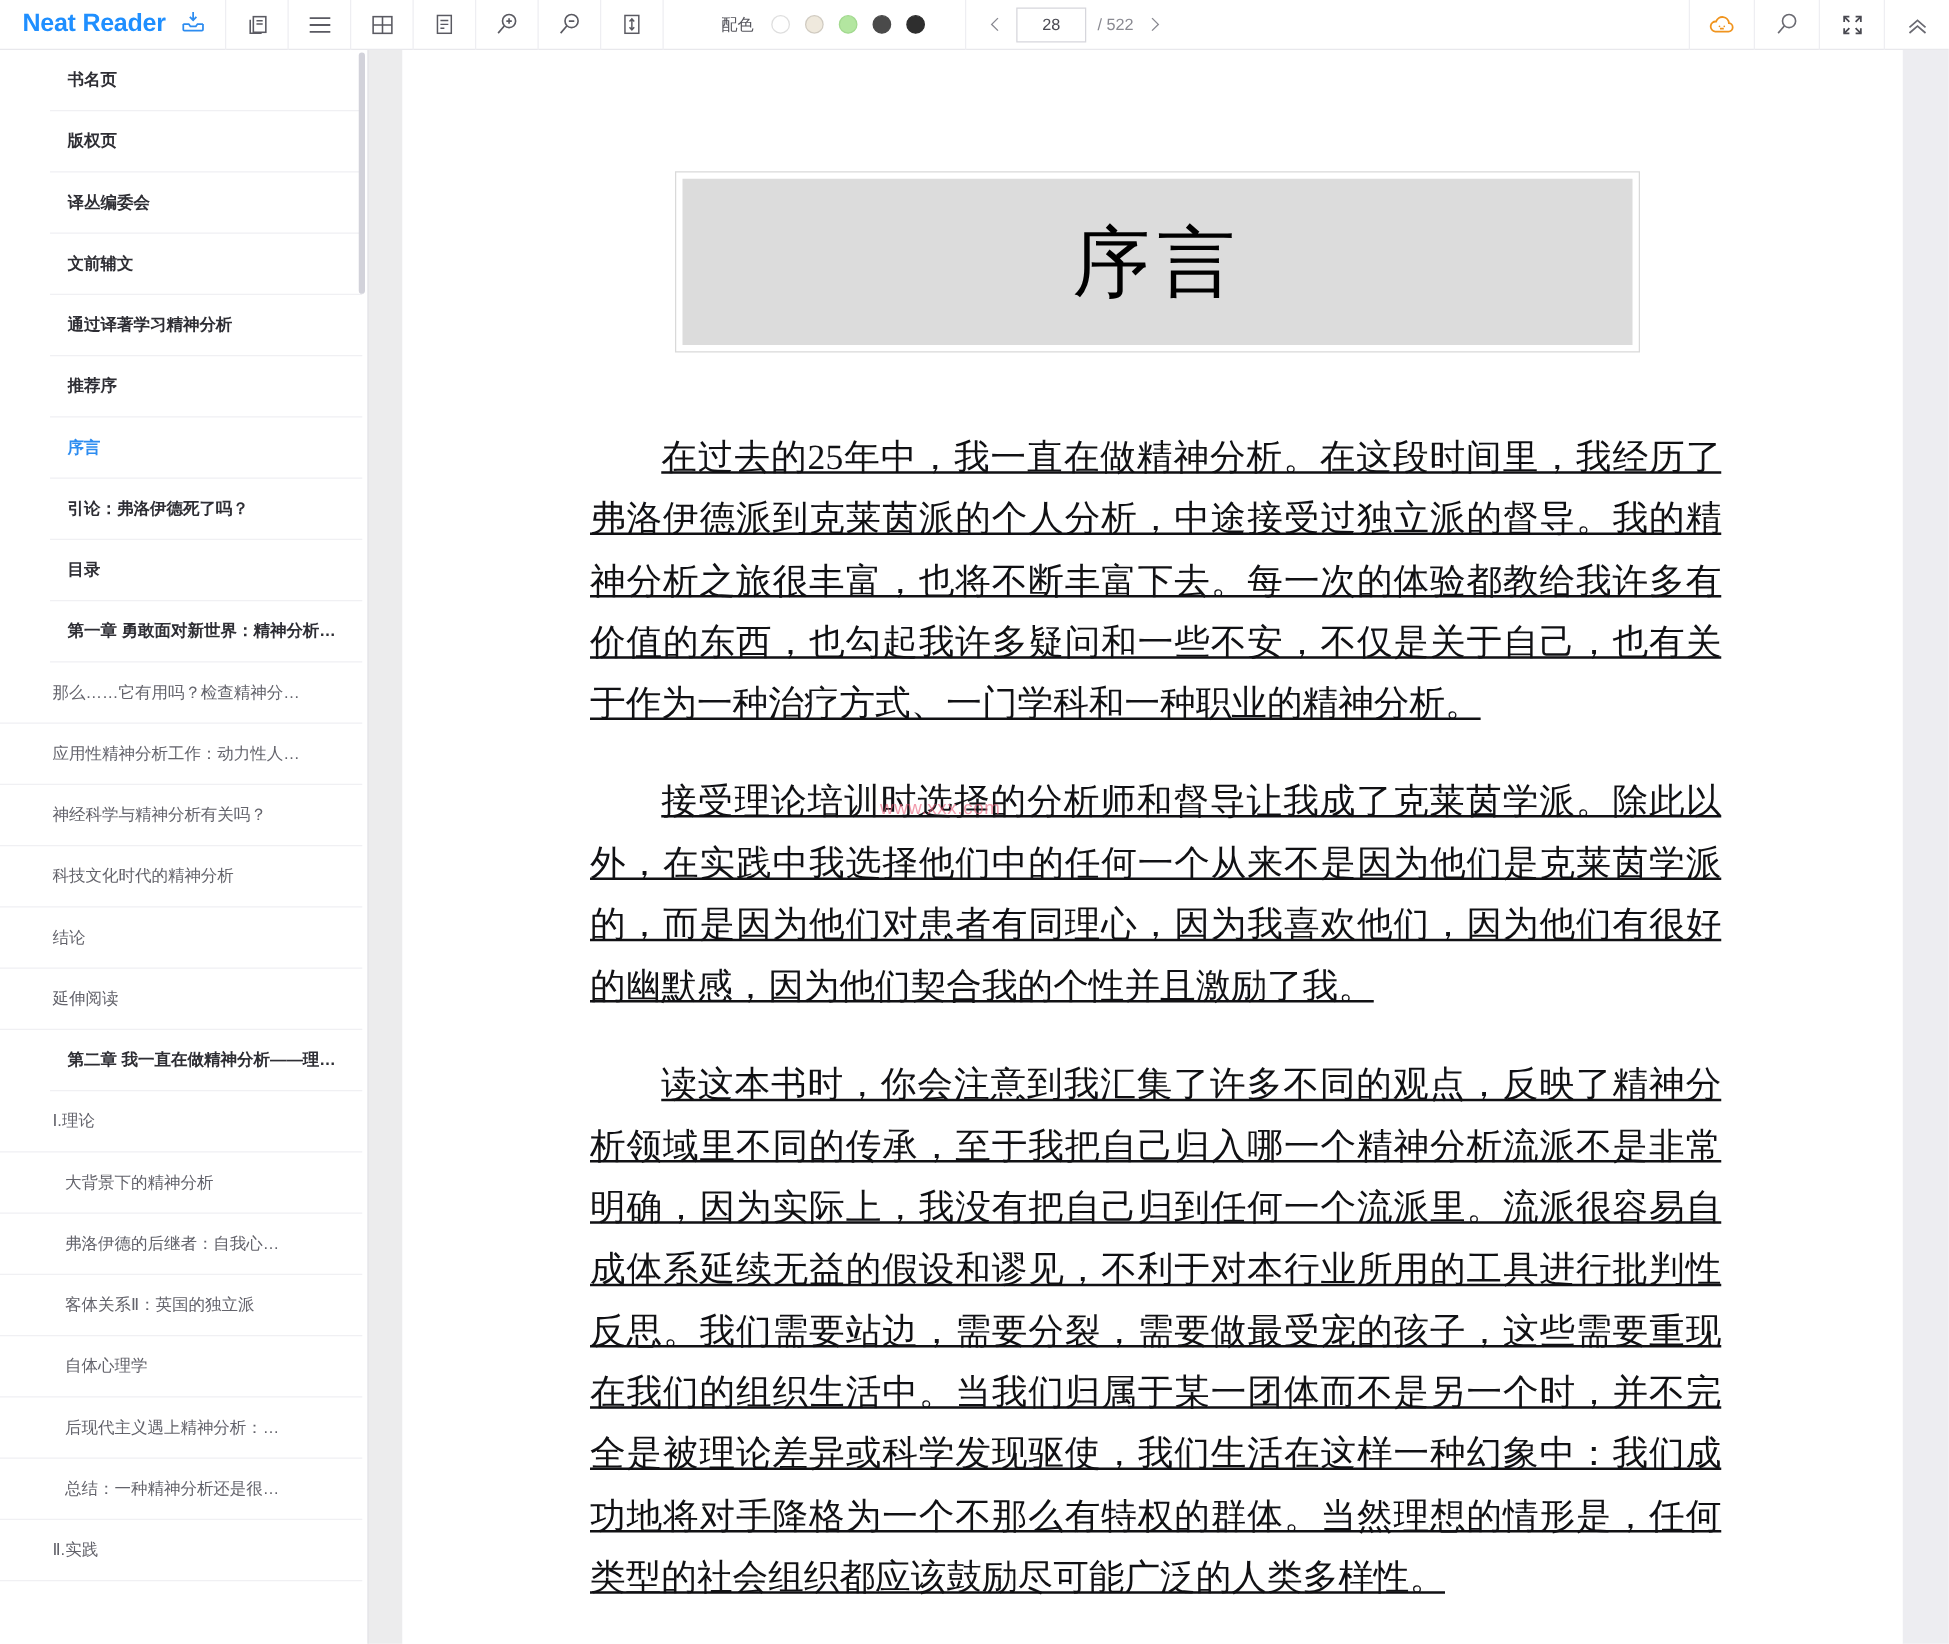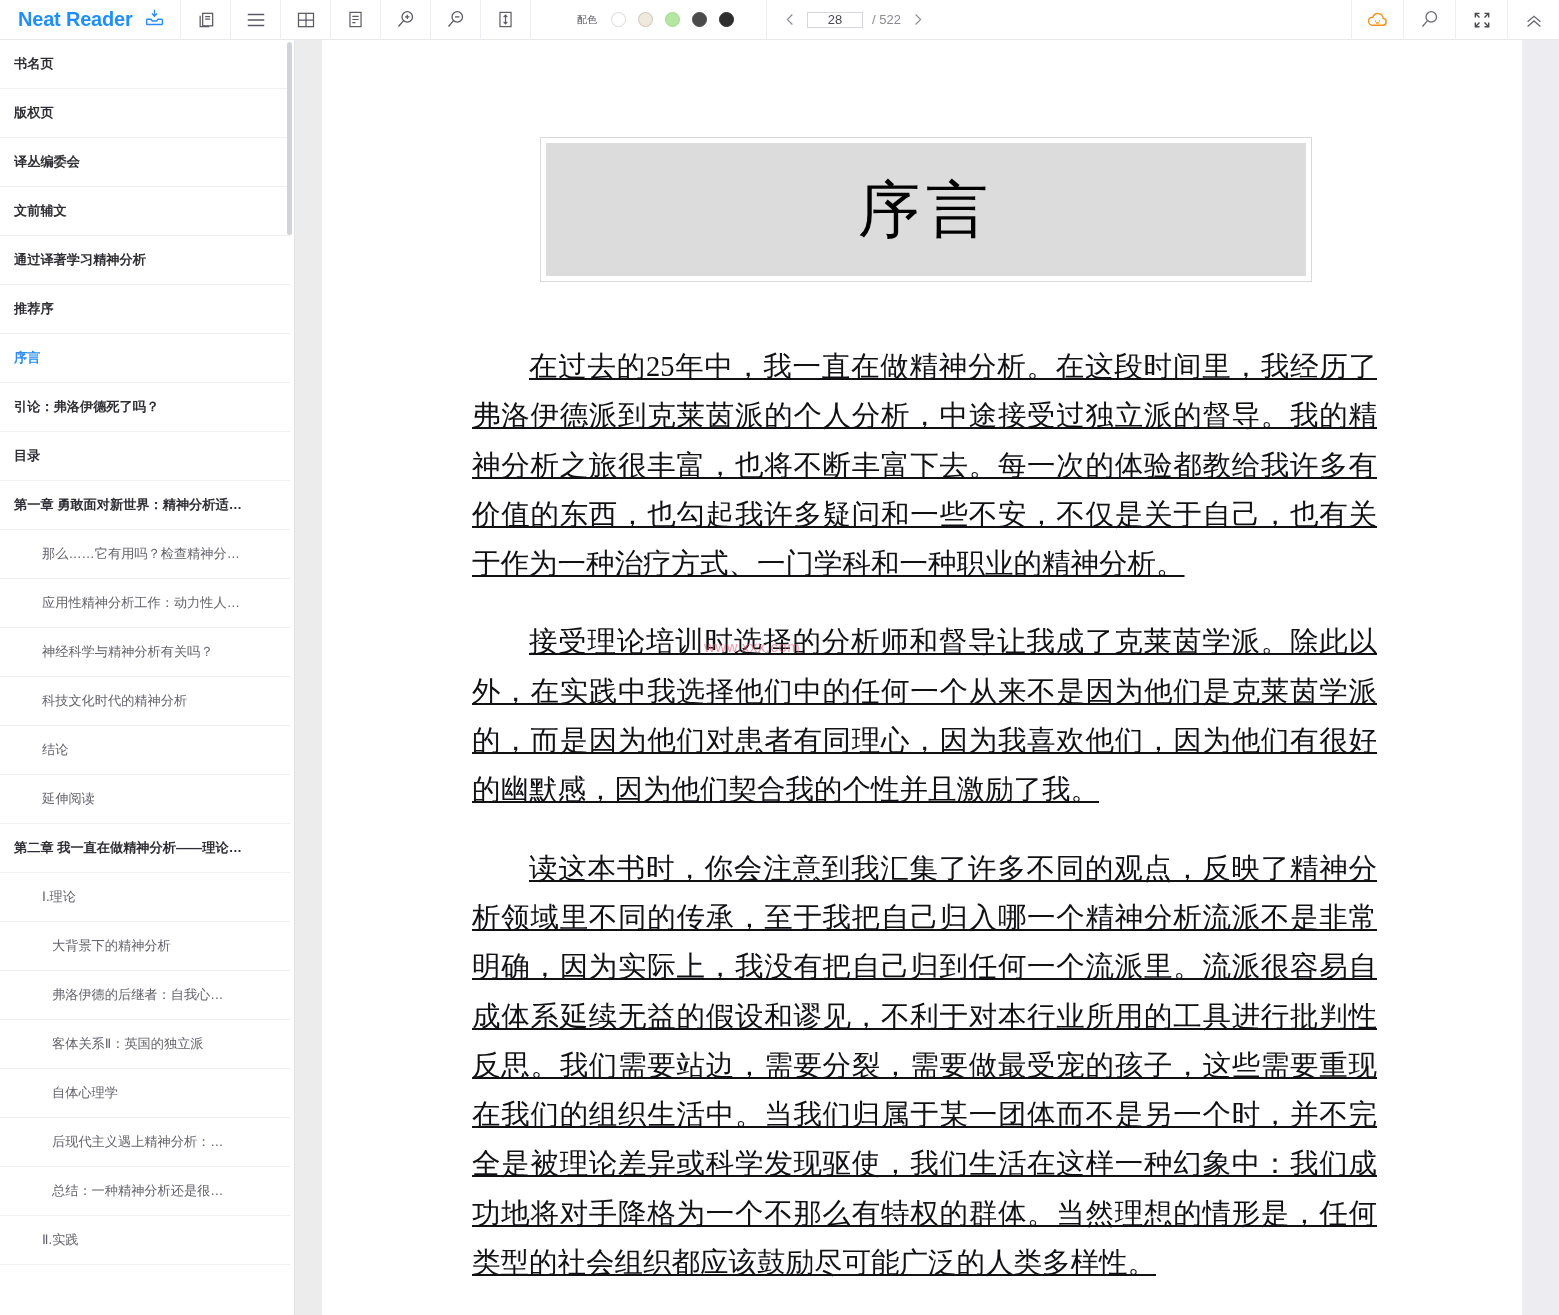--- a/index.html
+++ b/index.html
@@ -35,35 +35,35 @@
     border-left: 1px solid #eeeef2;
     cursor: pointer;
   }
   .tb-btn svg { display: block; }
 
   .colors {
     display: flex; align-items: center; gap: 12px;
     height: 40px; padding: 0 18px 0 22px;
     border-left: 1px solid #eeeef2;
   }
-  .colors-label { font-size: 10px; color: #55555c; margin-right: 2px; white-space: nowrap; padding-left: 24px; }
+  .colors-label { font-size: 13px; color: #55555c; margin-right: 2px; white-space: nowrap; padding-left: 24px; }
   .swatch {
     width: 15px; height: 15px; border-radius: 50%;
     cursor: pointer; border: 1px solid rgba(0,0,0,0.13);
   }
 
   .pager {
     display: flex; align-items: center; gap: 9px;
     height: 40px; padding: 0 16px;
     border-left: 1px solid #eeeef2;
     margin-left: 14px;
   }
   .chev { cursor: pointer; display:flex; }
   .page-input {
-    width: 56px; height: 16px;
+    width: 56px; height: 28px;
     border: 1px solid #d6d6dc; background: #fff;
     font-size: 13px; color: #4a4a52;
     text-align: center;
     font-family: "Liberation Sans", sans-serif;
     outline: none;
   }
   .page-total { font-size: 13px; color: #8a8a92; white-space: nowrap; }
 
   .spacer { flex: 1; }
 
@@ -85,21 +85,21 @@
     cursor: pointer;
     padding-right: 12px;
   }
   .toc-item:first-child { padding-top: 0; }
   .toc-label {
     font-size: 13.2px;
     color: #2e2e34;
     font-weight: bold;
     white-space: nowrap; overflow: hidden; text-overflow: ellipsis;
   }
-  .lvl1 { padding-left: 14px; }
+  .lvl1 { padding-left: 14px; margin-left: 40px; }
   .lvl2 { padding-left: 42px; }
   .lvl3 { padding-left: 52px; }
   .lvl2 .toc-label, .lvl3 .toc-label { font-weight: normal; color: #63636b; }
   .toc-item.active .toc-label { color: #2d8cf0; font-weight: bold; }
 
   .sb-scroll-track {
     position: absolute; top: 40px; left: 286px;
     width: 8px; height: 1275px;
     background: transparent;
   }

